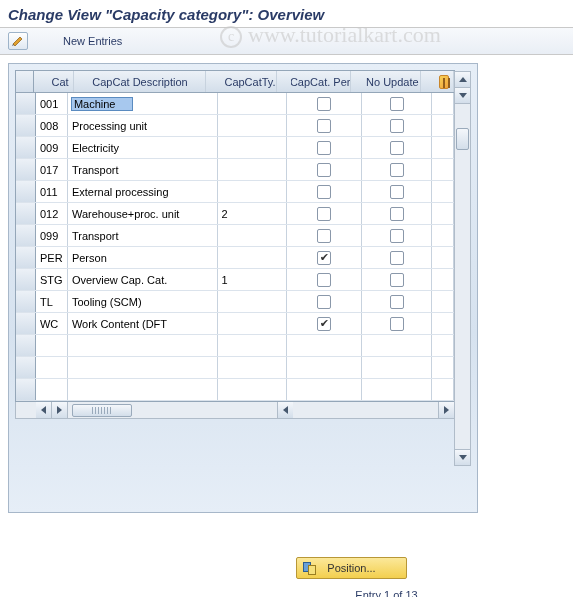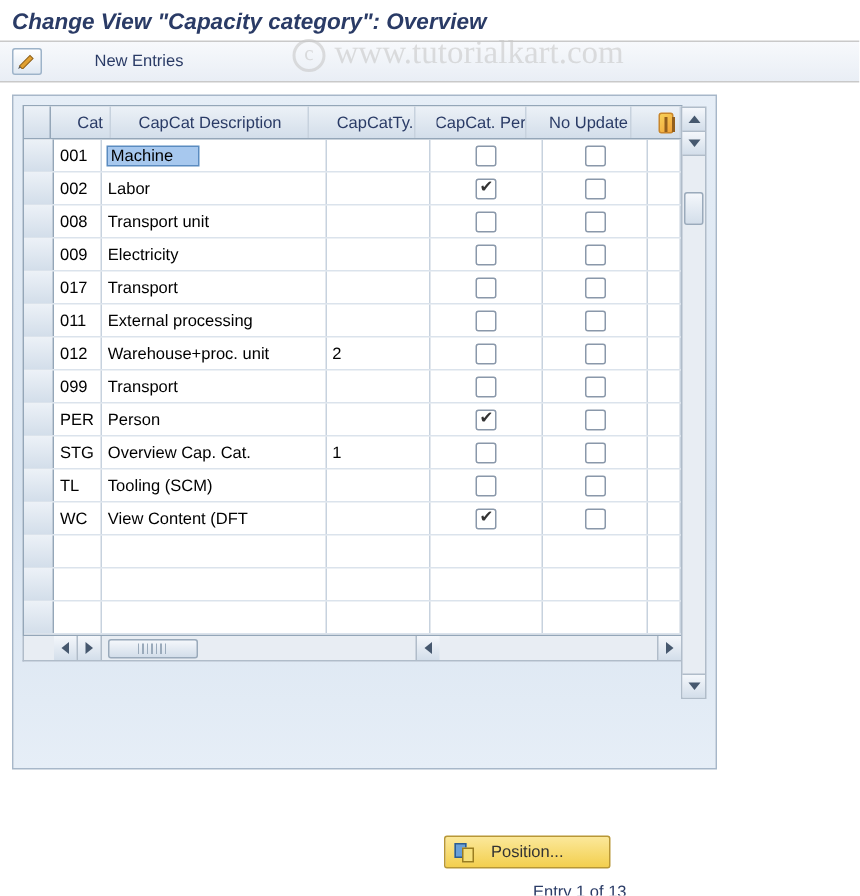--- a/index.html
+++ b/index.html
@@ -9,21 +9,21 @@
     font-size: 11px;
     background: #fff;
     width: 573px;
     height: 597px;
     position: relative;
     overflow: hidden;
   }
   .watermark {
     position: absolute;
     top: 22px;
-    left: 195px;
+    left: 220px;
     font-size: 22px;
     color: rgba(200,200,200,0.6);
     font-family: Georgia, serif;
     pointer-events: none;
     z-index: 100;
   }
   .watermark .copy { display:inline-block; width:22px; height:22px; border:2px solid rgba(200,200,200,0.6); border-radius:50%; text-align:center; line-height:18px; font-size:14px; vertical-align:middle; margin-right:6px;}
   .title {
     font-weight: bold;
     font-style: italic;
@@ -162,35 +162,22 @@
           <div class="cell c-per">
             <div class="chk"></div>
           </div>
           <div class="cell c-upd">
             <div class="chk"></div>
           </div>
           <div class="cell c-cfg"></div>
         </div>
         <div class="grid-row">
           <div class="cell c-sel"></div>
-          <div class="cell c-cat">002</div>
-          <div class="cell c-desc">Labor</div>
-          <div class="cell c-ty"></div>
-          <div class="cell c-per">
-            <div class="chk on"></div>
-          </div>
-          <div class="cell c-upd">
-            <div class="chk"></div>
-          </div>
-          <div class="cell c-cfg"></div>
-        </div>
-        <div class="grid-row">
-          <div class="cell c-sel"></div>
           <div class="cell c-cat">008</div>
-          <div class="cell c-desc">Transport unit</div>
+          <div class="cell c-desc">Processing unit</div>
           <div class="cell c-ty"></div>
           <div class="cell c-per">
             <div class="chk"></div>
           </div>
           <div class="cell c-upd">
             <div class="chk"></div>
           </div>
           <div class="cell c-cfg"></div>
         </div>
         <div class="grid-row">
@@ -293,21 +280,21 @@
             <div class="chk"></div>
           </div>
           <div class="cell c-upd">
             <div class="chk"></div>
           </div>
           <div class="cell c-cfg"></div>
         </div>
         <div class="grid-row">
           <div class="cell c-sel"></div>
           <div class="cell c-cat">WC</div>
-          <div class="cell c-desc">View Content (DFT</div>
+          <div class="cell c-desc">Work Content (DFT</div>
           <div class="cell c-ty"></div>
           <div class="cell c-per">
             <div class="chk on"></div>
           </div>
           <div class="cell c-upd">
             <div class="chk"></div>
           </div>
           <div class="cell c-cfg"></div>
         </div>
         <div class="grid-row">

